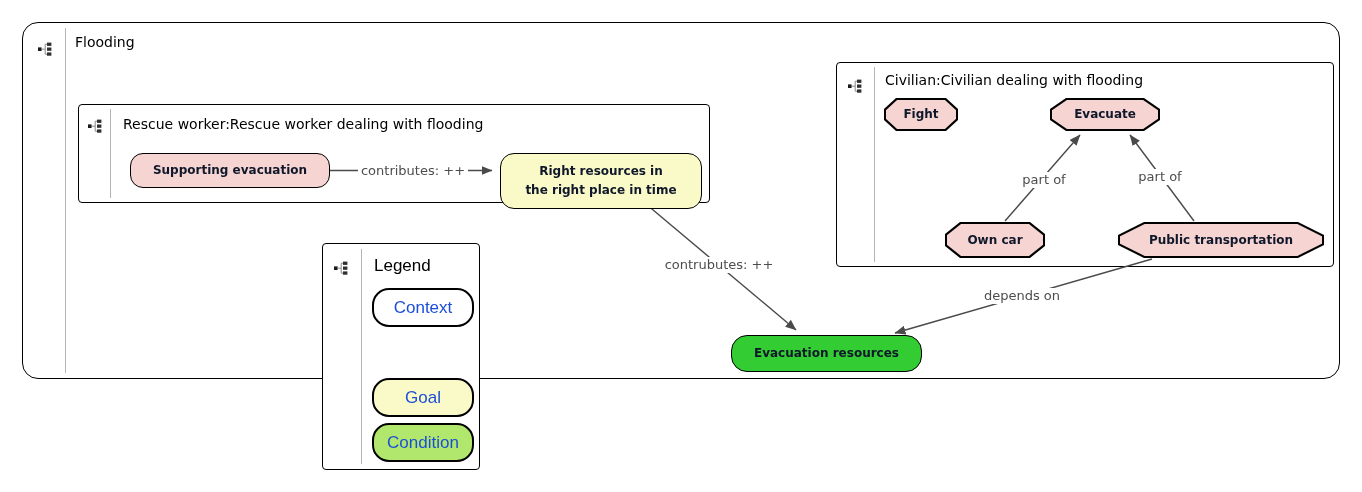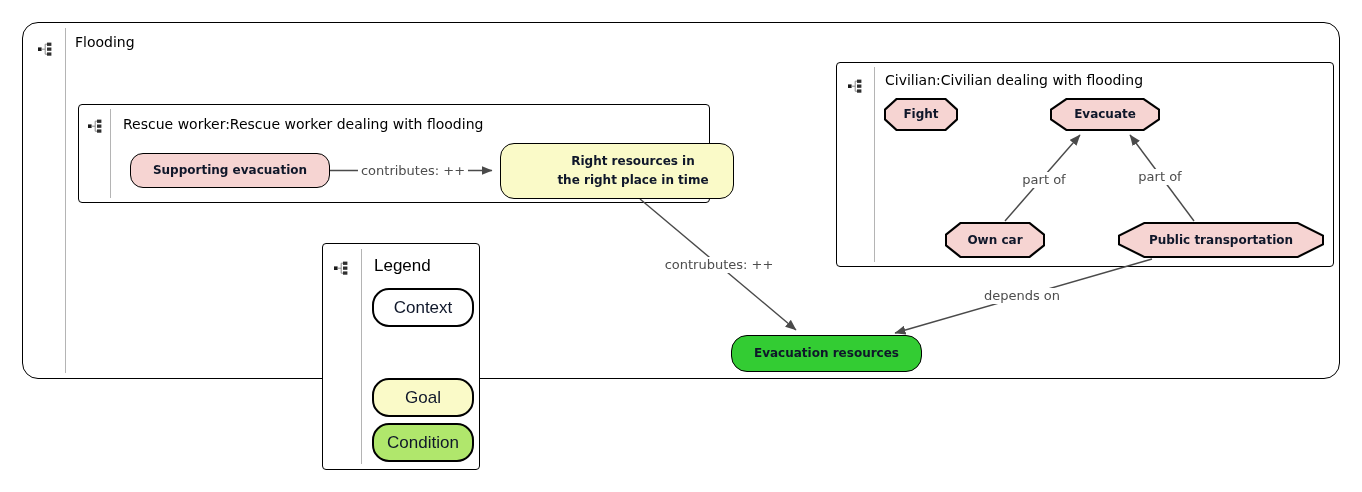--- a/index.html
+++ b/index.html
@@ -28,21 +28,21 @@
         clip-path:polygon(var(--cx) 0,calc(100% - var(--cx)) 0,100% var(--cy),
                           100% calc(100% - var(--cy)),calc(100% - var(--cx)) 100%,
                           var(--cx) 100%,0 calc(100% - var(--cy)),0 var(--cy));}
   .oct .oshape{inset:0;background:#000;}
   .oct .ofill{inset:1.6px;background:var(--fill);}
   .oct .olabel{position:relative;z-index:1;}
 
   
   .legend-pill{position:absolute;z-index:4;left:372px;width:98px;height:35px;border:2px solid #000;
                border-radius:17px;display:flex;align-items:center;justify-content:center;
-               font-family:"Liberation Sans",sans-serif;font-size:17px;color:#0f172a;}
+               font-family:"Liberation Sans",sans-serif;font-size:17px;color:#1d4ed8;}
   .lp-context{background:#ffffff;}
   .lp-activity{background:#f6d4d2;}
   .lp-goal{background:#fafac8;}
   .lp-condition{background:#b0e76c;}
 
   
   .edges{position:absolute;left:0;top:0;z-index:2;}
   .elabel{position:absolute;z-index:3;transform:translate(-50%,-50%);background:#ffffff;
           color:#4d4d4d;font-size:13px;line-height:16px;white-space:nowrap;padding:0 3px;}
 </style>
@@ -123,21 +123,21 @@
   <div class="elabel" style="left:413px;top:171px;">contributes: ++</div>
   <div class="elabel" style="left:719px;top:265px;">contrubutes: ++</div>
   <div class="elabel" style="left:1044px;top:180px;">part of</div>
   <div class="elabel" style="left:1160px;top:177px;">part of</div>
   <div class="elabel" style="left:1022px;top:296px;">depends on</div>
 
   <div class="node pill r13 fill-activity" style="left:130px;top:153px;width:198px;height:33px;align-items:center;">
     <span>Supporting evacuation</span>
   </div>
 
-  <div class="node pill r14 fill-goal" style="left:500px;top:143px;width:200px;height:54px;flex-direction:column;padding-left:32px;">
+  <div class="node pill r14 fill-goal" style="left:500px;top:153px;width:200px;height:54px;flex-direction:column;">
     <span>Right resources in</span>
     <span>the right place in time</span>
   </div>
 
   <div class="node pill r16 fill-condition" style="left:731px;top:335px;width:189px;height:35px;">
     <span>Evacuation resources</span>
   </div>
 
   <div class="node oct" style="left:884px;top:98px;width:74px;height:33px;--cx:12px;--cy:11px;">
     <span class="oshape"></span>

